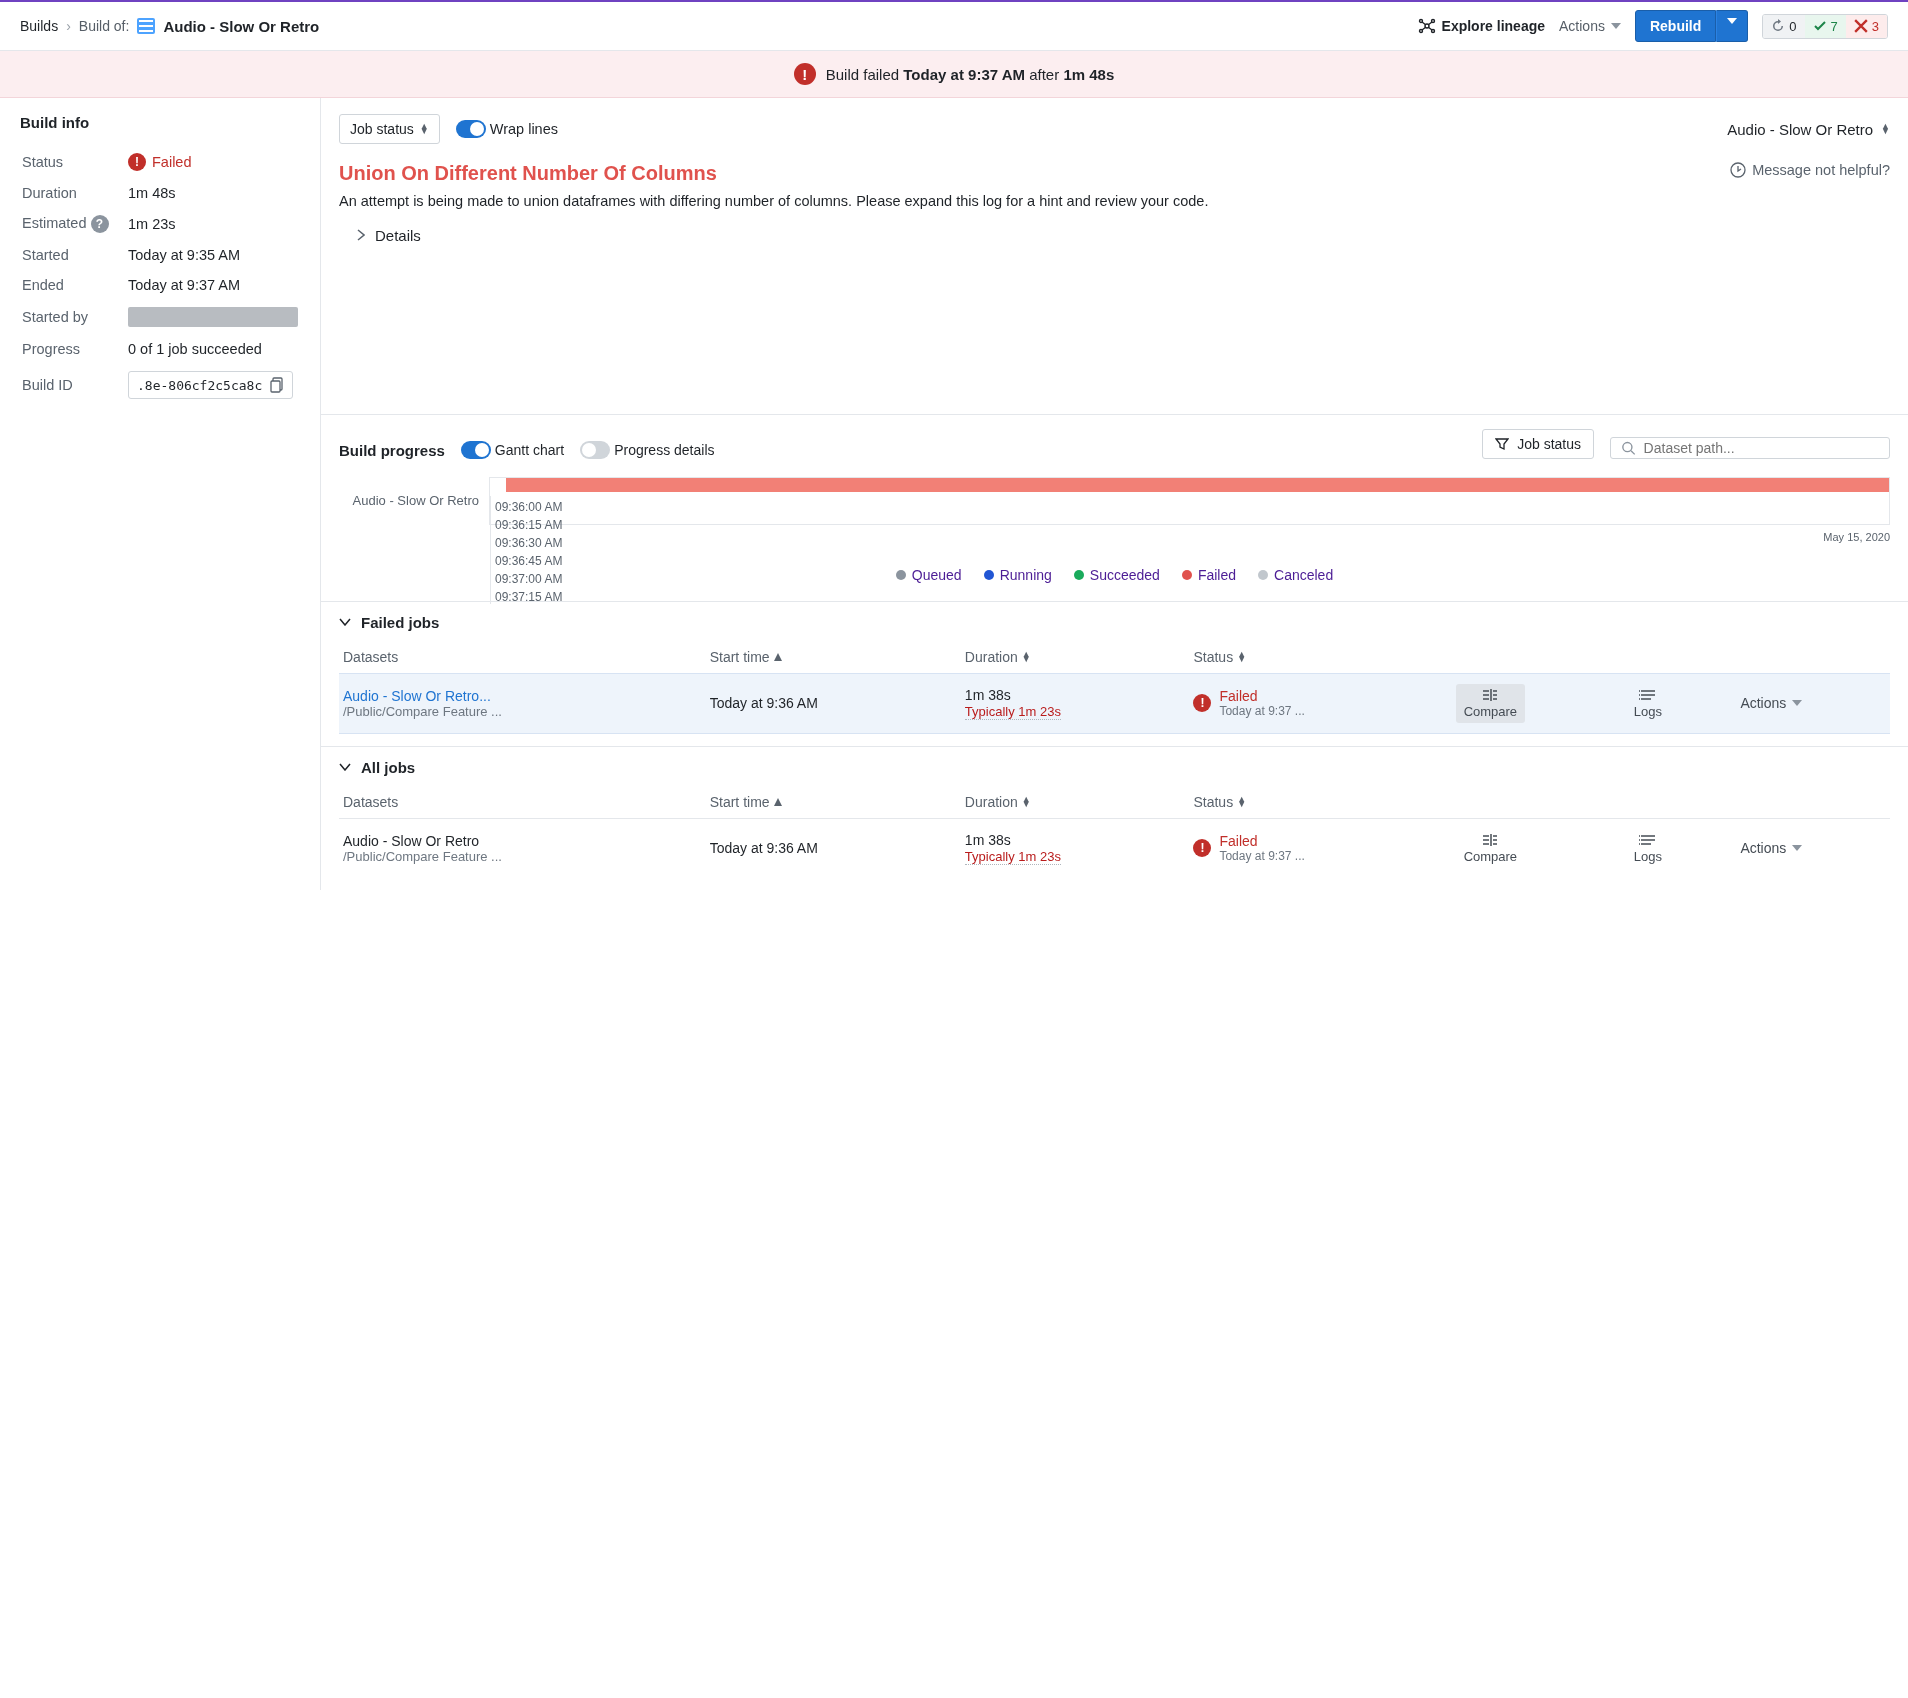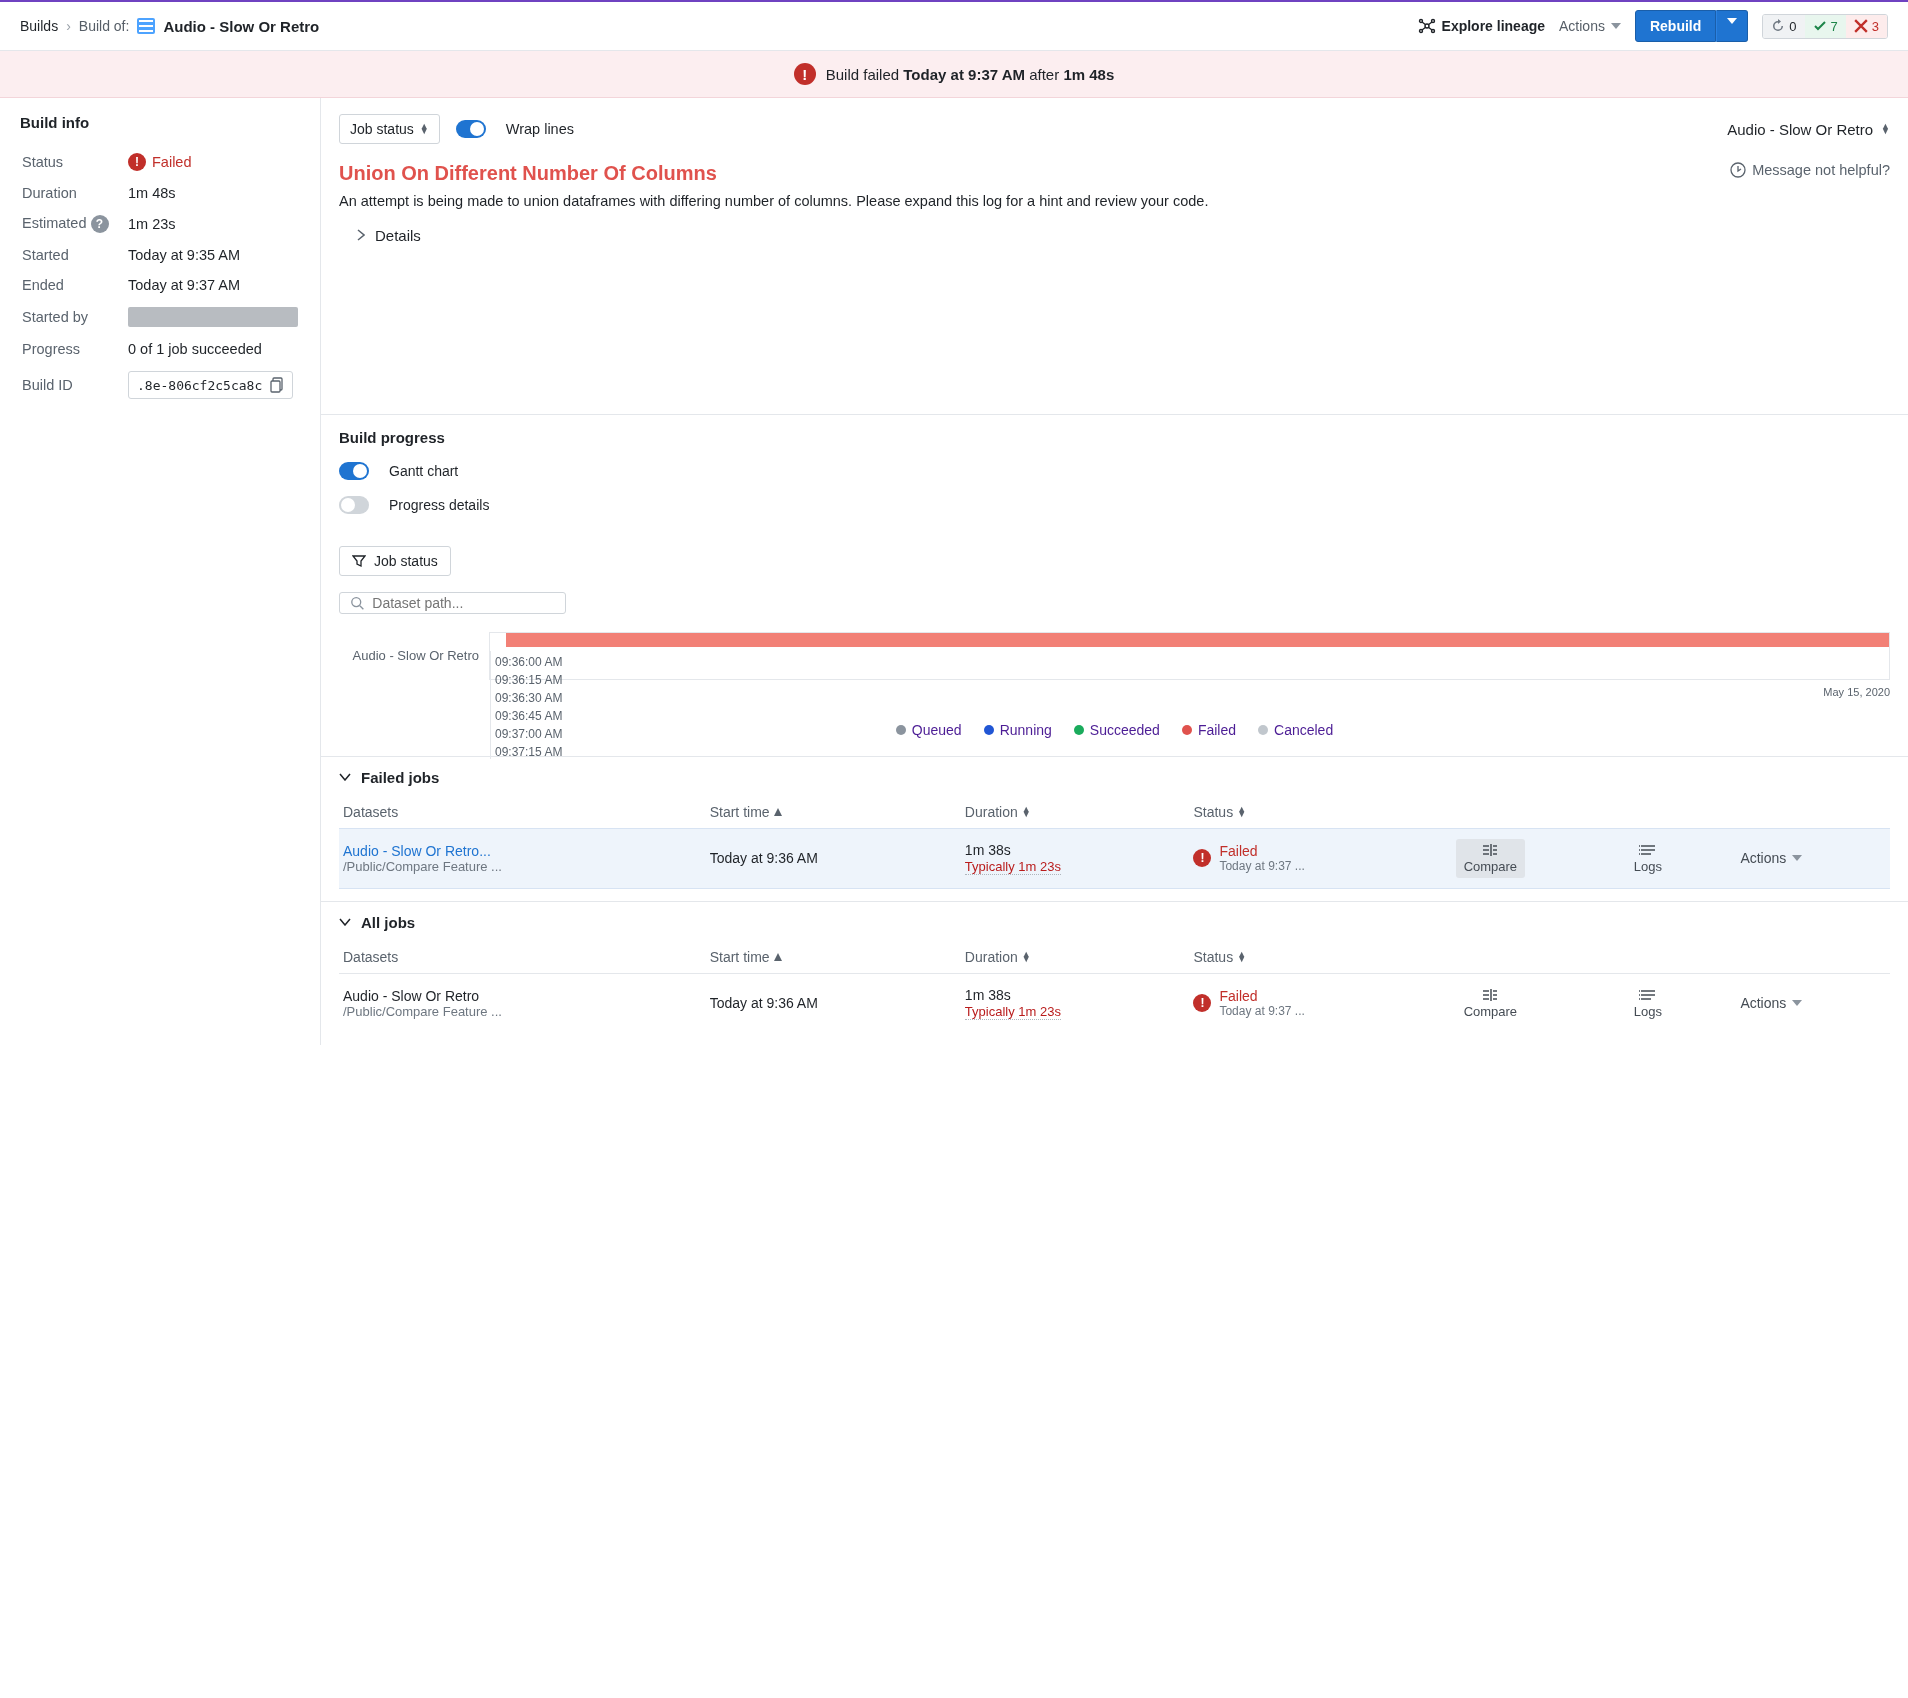--- a/index.html
+++ b/index.html
@@ -62,23 +62,23 @@
 .ds-switcher { display: flex; align-items: center; gap: 8px; font-size: 15px; cursor:pointer; }
 
 .err-title { color: #e0524d; font-size: 20px; font-weight: 700; margin-bottom: 6px; }
 .err-body { font-size: 14.5px; line-height: 1.5; }
 .msg-help { color: #5a636d; display: flex; align-items: center; gap: 6px; cursor: pointer; font-size: 14.5px; }
 .err-row { display:flex; align-items:flex-start; gap:20px; }
 .details-row { display: flex; align-items: center; gap: 10px; padding: 14px 18px 4px; cursor: pointer; font-size:15px; }
 
 
 .bp-section { border-top: 1px solid #e4e7eb; margin-top: 150px; }
-.bp-header { display: flex; align-items: flex-start; gap: 16px; padding: 14px 18px; flex-direction: column; }
+.bp-header { display: flex; align-items: flex-end; gap: 16px; padding: 14px 18px; }
 .bp-title { font-weight: 700; font-size: 15px; }
-.toggle-wrap { display: flex; align-items: center; gap: 20px; }
+.toggle-wrap { display: flex; align-items: center; gap: 4px; }
 .filter-btn { display: inline-flex; align-items: center; gap: 8px; border: 1px solid #d0d5da; border-radius: 3px; padding: 6px 12px; background: #fff; cursor: pointer; }
 .search-box { display: flex; align-items: center; gap: 8px; border: 1px solid #d0d5da; border-radius: 3px; padding: 2px 10px; flex: 1; max-width: 280px; color:#8b949e; }
 .search-box input { border: none; outline: none; font-size: 14px; width: 100%; }
 
 .gantt { padding: 4px 18px 0; }
 .gantt-row { display: flex; align-items: center; }
 .gantt-label { width: 150px; text-align: right; color: #5a636d; font-size: 13px; padding-right: 10px; }
 .gantt-track { flex: 1; position: relative; height: 48px; border: 1px solid #e4e7eb; }
 .gantt-bar { position: absolute; top: 0; left: 16px; right: 0; height: 14px; background: #f28076; }
 .gantt-ticks { position:absolute; left:0; right:0; top:14px; bottom:0; display:flex;flex-direction:column; }

